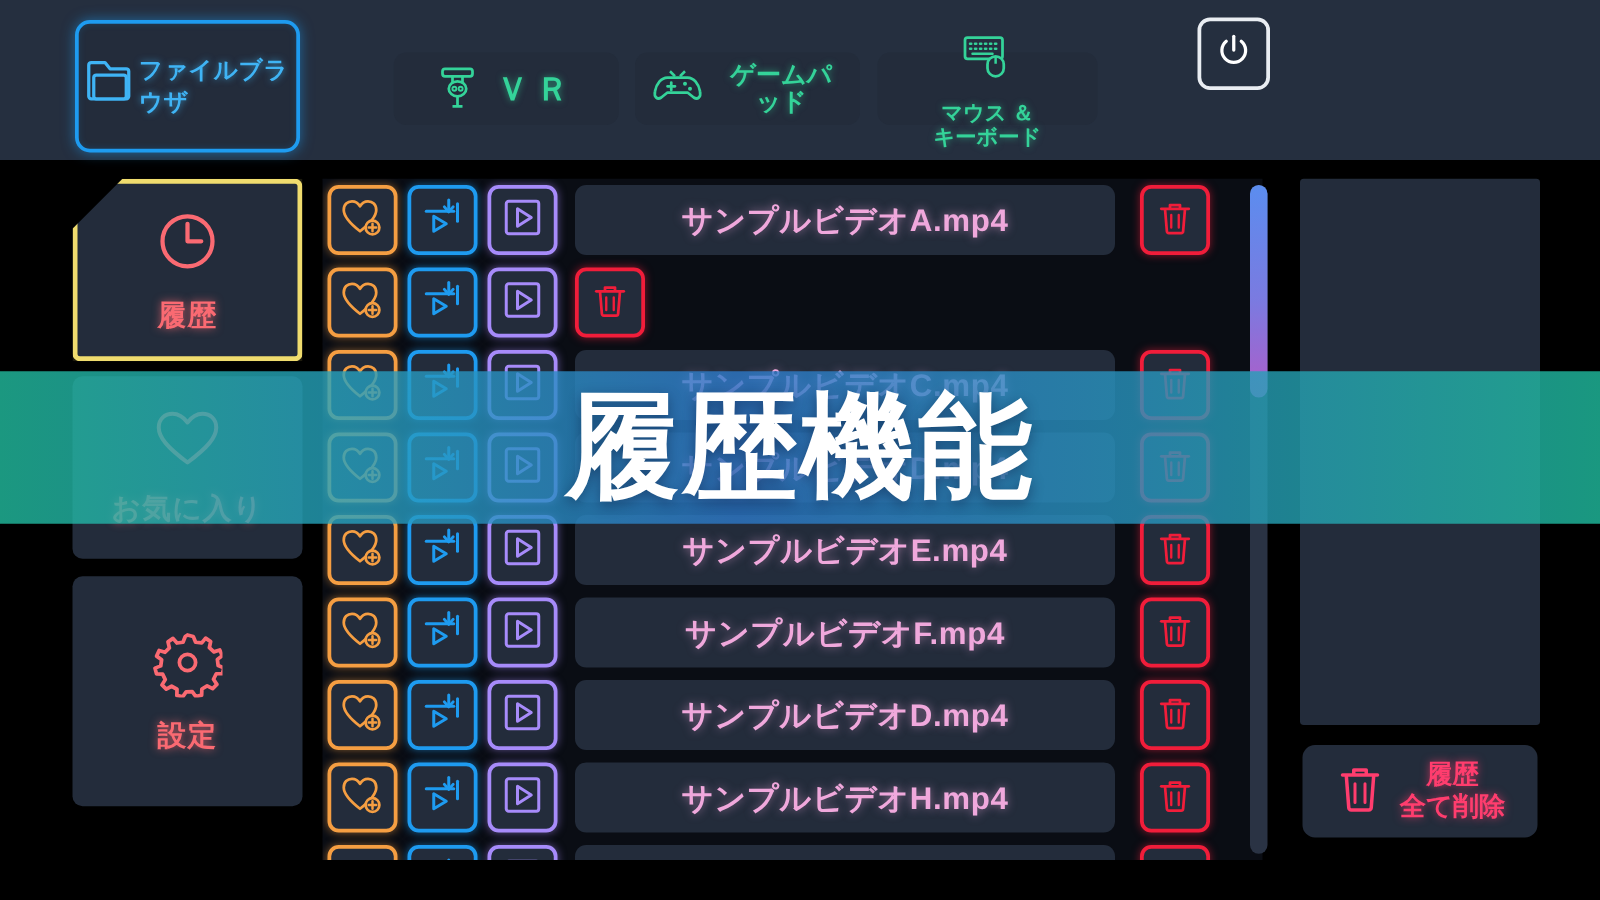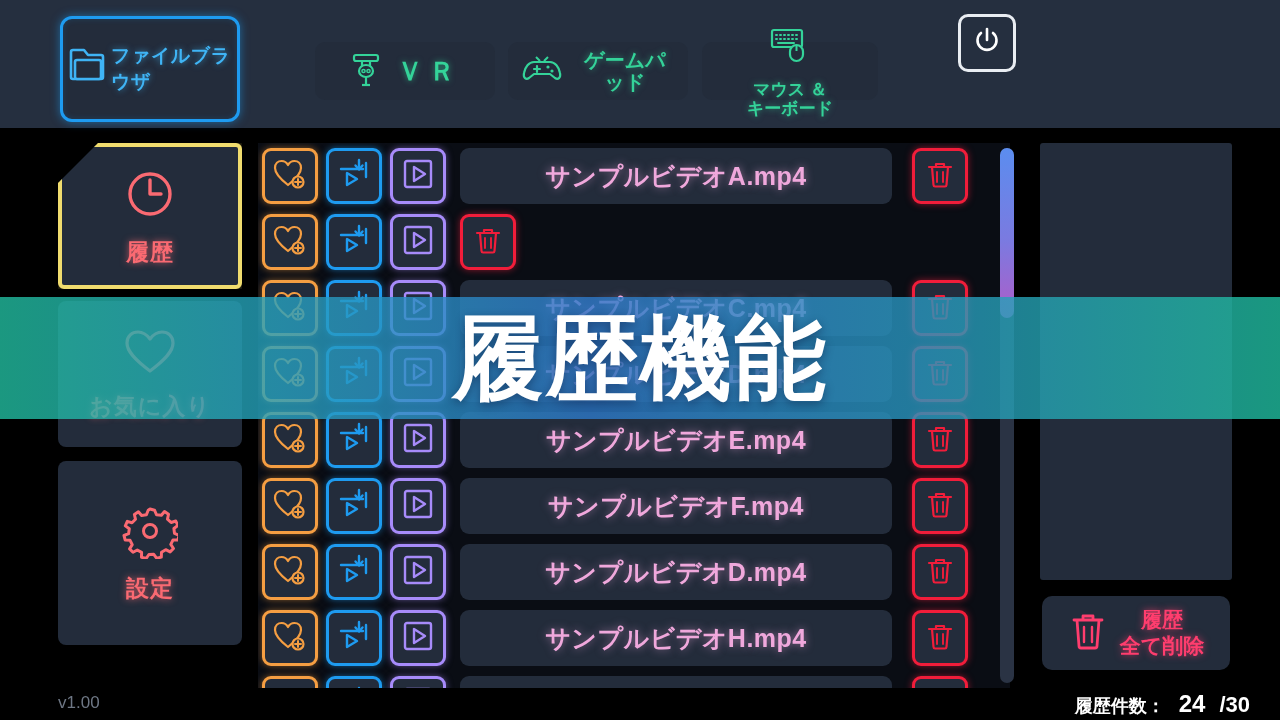--- a/index.html
+++ b/index.html
@@ -609,26 +609,18 @@
         <path d="M6 11 h28" stroke="#ff3d6e" stroke-width="2.8" stroke-linecap="round"></path>
         <path d="M15 11 v-4 h10 v4" stroke="#ff3d6e" stroke-width="2.8" stroke-linejoin="round"></path>
         <path d="M9 11 l2 26 a2 2 0 0 0 2 2 h14 a2 2 0 0 0 2 -2 l2 -26" stroke="#ff3d6e" stroke-width="2.8" stroke-linejoin="round"></path>
         <path d="M16 18 v15 M24 18 v15" stroke="#ff3d6e" stroke-width="2.4" stroke-linecap="round"></path>
       </svg>
     </span>
     <span class="da-text">履歴
 全て削除</span>
   </div>
 
-  <div id="footer">
-    <div id="version">v1.00</div>
-    <div id="count-wrap">
-      <span class="c-label">履歴件数：</span>
-      <span class="c-val">24</span>
-      <span class="c-max">/30</span>
-    </div>
-  </div>
 
   <div id="overlay">
     <div id="overlay-title">履歴機能</div>
   </div>
 
 </div>
 
 </body></html>

